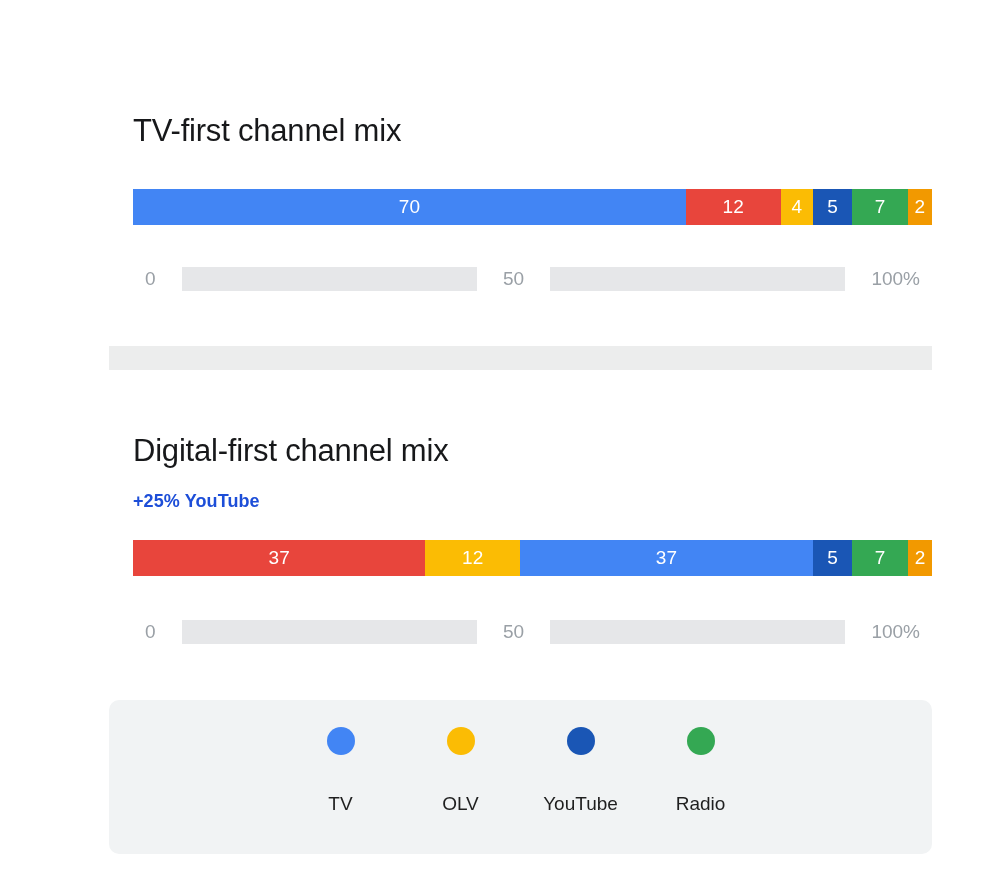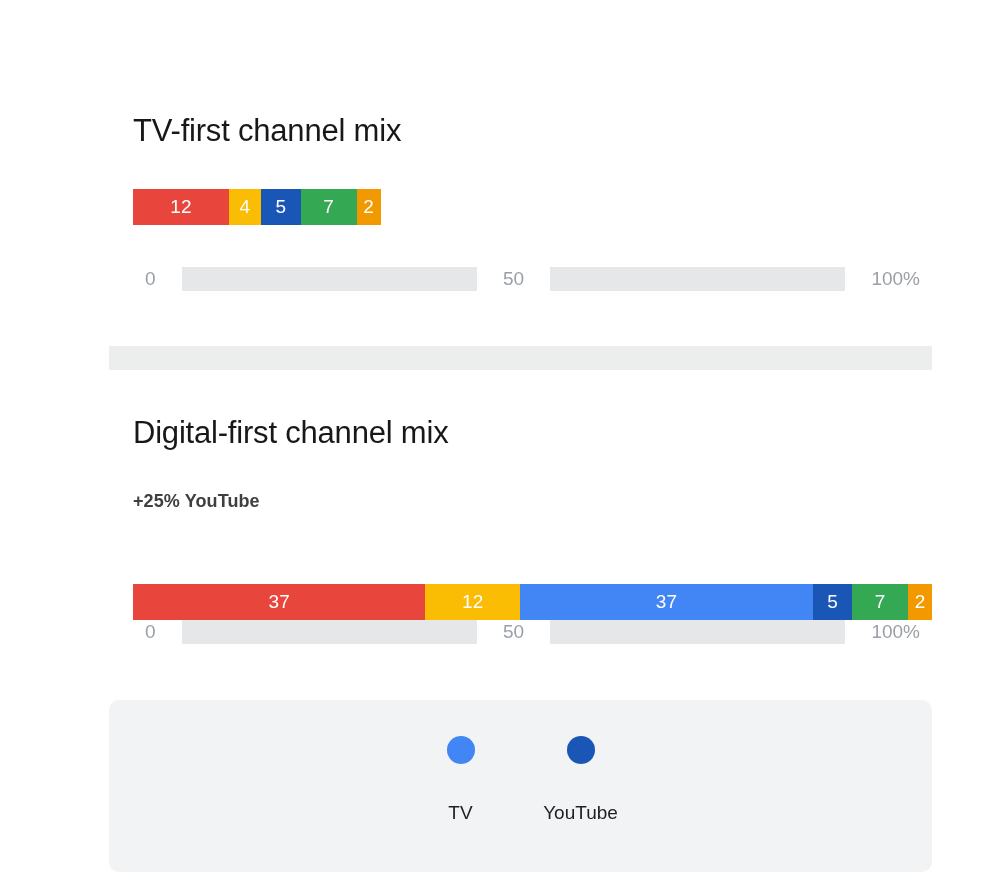--- a/index.html
+++ b/index.html
@@ -28,21 +28,21 @@
     font-size: 31px;
     font-weight: 400;
     color: #17181a;
     letter-spacing: -0.2px;
     line-height: 1.1;
     white-space: nowrap;
   }
   .sec-annotation {
     font-size: 18px;
     font-weight: 700;
-    color: #404040;
+    color: #1d4ed8;
     letter-spacing: 0.1px;
     line-height: 1.1;
     white-space: nowrap;
   }
 
   
   .bar {
     display: flex;
     width: 823px;
     height: 60px;
@@ -91,21 +91,21 @@
     height: 1px;
     background: #eceded;
   }
 
   
   .legend {
     position: absolute;
     left: 85px;
     top: 676px;
     width: 823px;
-    height: 172px;
+    height: 154px;
     background: #f1f3f4;
     border-radius: 10px;
     display: flex;
     align-items: center;
     justify-content: center;
   }
   .legend-inner {
     display: flex;
     align-items: flex-start;
     gap: 0px;
@@ -133,49 +133,50 @@
 <body>
 
 <div class="page">
 
   <div class="section" style="top:66px;">
     <div class="sec-title">TV-first channel mix</div>
   </div>
 
   <div class="section" style="top:141px;">
     <div class="bar" id="bar-0">
+        <div class="seg" style="width: 70%; background: rgb(66, 133, 244);">70</div>
         <div class="seg" style="width: 12%; background: rgb(232, 69, 60);">12</div>
         <div class="seg" style="width: 4%; background: rgb(251, 188, 4);">4</div>
         <div class="seg" style="width: 5%; background: rgb(26, 86, 181);">5</div>
         <div class="seg" style="width: 7%; background: rgb(52, 168, 83);">7</div>
         <div class="seg" style="width: 2%; background: rgb(242, 153, 0);">2</div>
       </div>
   </div>
 
   <div class="section" style="top:231px;">
     <div class="axis">
       <span class="axis-label">0</span>
       <span class="axis-rule"></span>
       <span class="axis-label">50</span>
       <span class="axis-rule"></span>
       <span class="axis-label">100%</span>
     </div>
   </div>
 
   <div class="divider" style="top:322px;"></div>
 
-  <div class="section" style="top:368px;">
+  <div class="section" style="top:386px;">
     <div class="sec-title">Digital-first channel mix</div>
   </div>
 
   <div class="section" style="top:444px;">
     <div class="sec-annotation">+25% YouTube</div>
   </div>
 
-  <div class="section" style="top:492px;margin-top:44px;">
+  <div class="section" style="top:492px;">
     <div class="bar" id="bar-1">
         <div class="seg" style="width: 37%; background: rgb(232, 69, 60);">37</div>
         <div class="seg" style="width: 12%; background: rgb(251, 188, 4);">12</div>
         <div class="seg" style="width: 37%; background: rgb(66, 133, 244);">37</div>
         <div class="seg" style="width: 5%; background: rgb(26, 86, 181);">5</div>
         <div class="seg" style="width: 7%; background: rgb(52, 168, 83);">7</div>
         <div class="seg" style="width: 2%; background: rgb(242, 153, 0);">2</div>
       </div>
   </div>
 
@@ -189,19 +190,27 @@
     </div>
   </div>
 
   <div class="legend">
     <div class="legend-inner" id="legend-inner">
         <div class="legend-item">
           <span class="legend-dot" style="background: rgb(66, 133, 244);"></span>
           <span class="legend-label">TV</span>
         </div>
         <div class="legend-item">
+          <span class="legend-dot" style="background: rgb(251, 188, 4);"></span>
+          <span class="legend-label">OLV</span>
+        </div>
+        <div class="legend-item">
           <span class="legend-dot" style="background: rgb(26, 86, 181);"></span>
           <span class="legend-label">YouTube</span>
         </div>
+        <div class="legend-item">
+          <span class="legend-dot" style="background: rgb(52, 168, 83);"></span>
+          <span class="legend-label">Radio</span>
+        </div>
       </div>
   </div>
 
 </div>
 
 </body></html>

